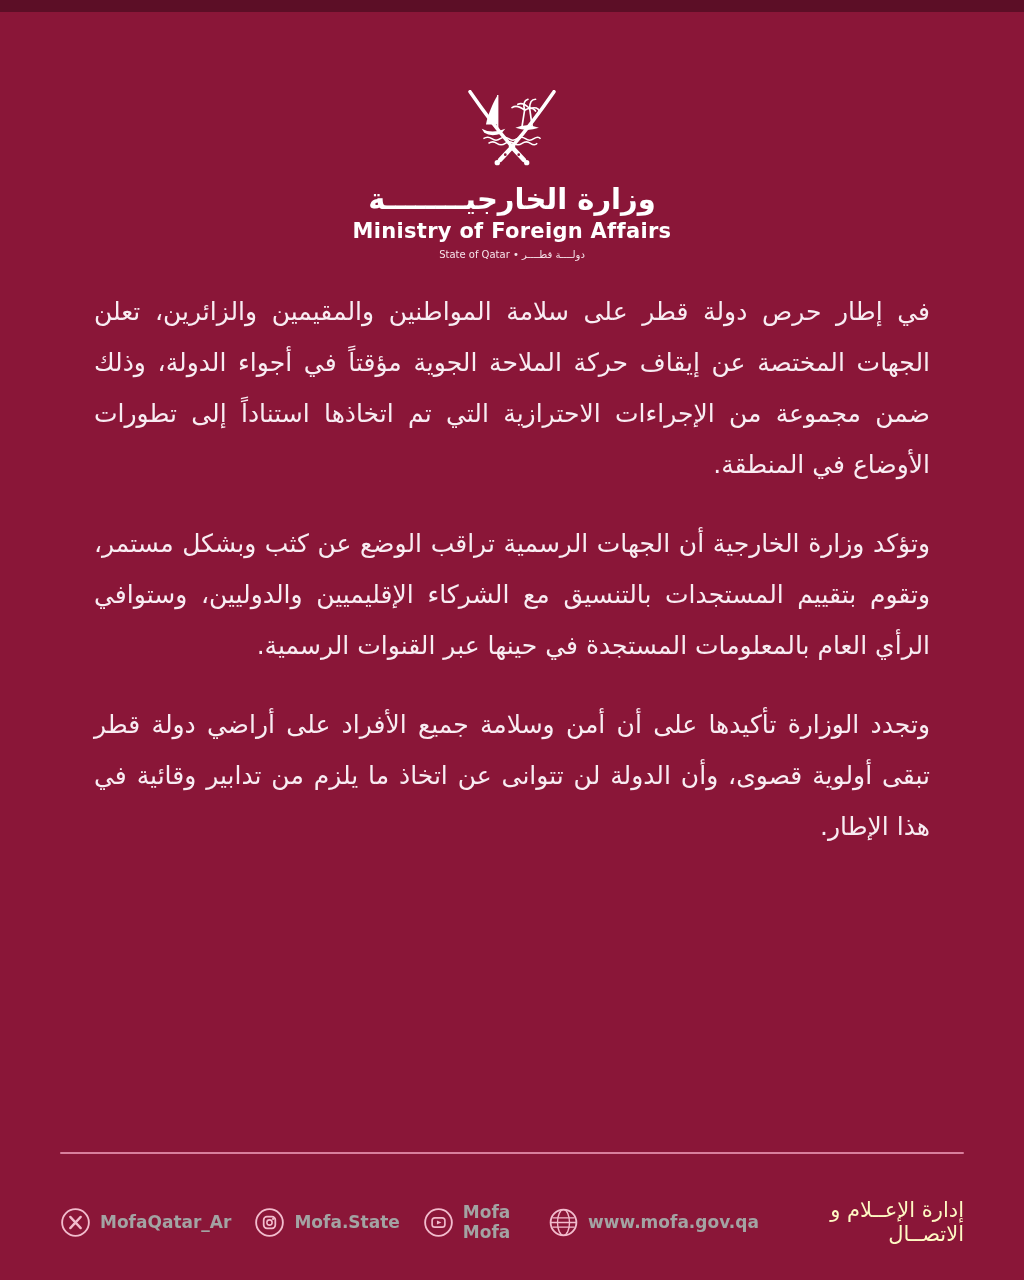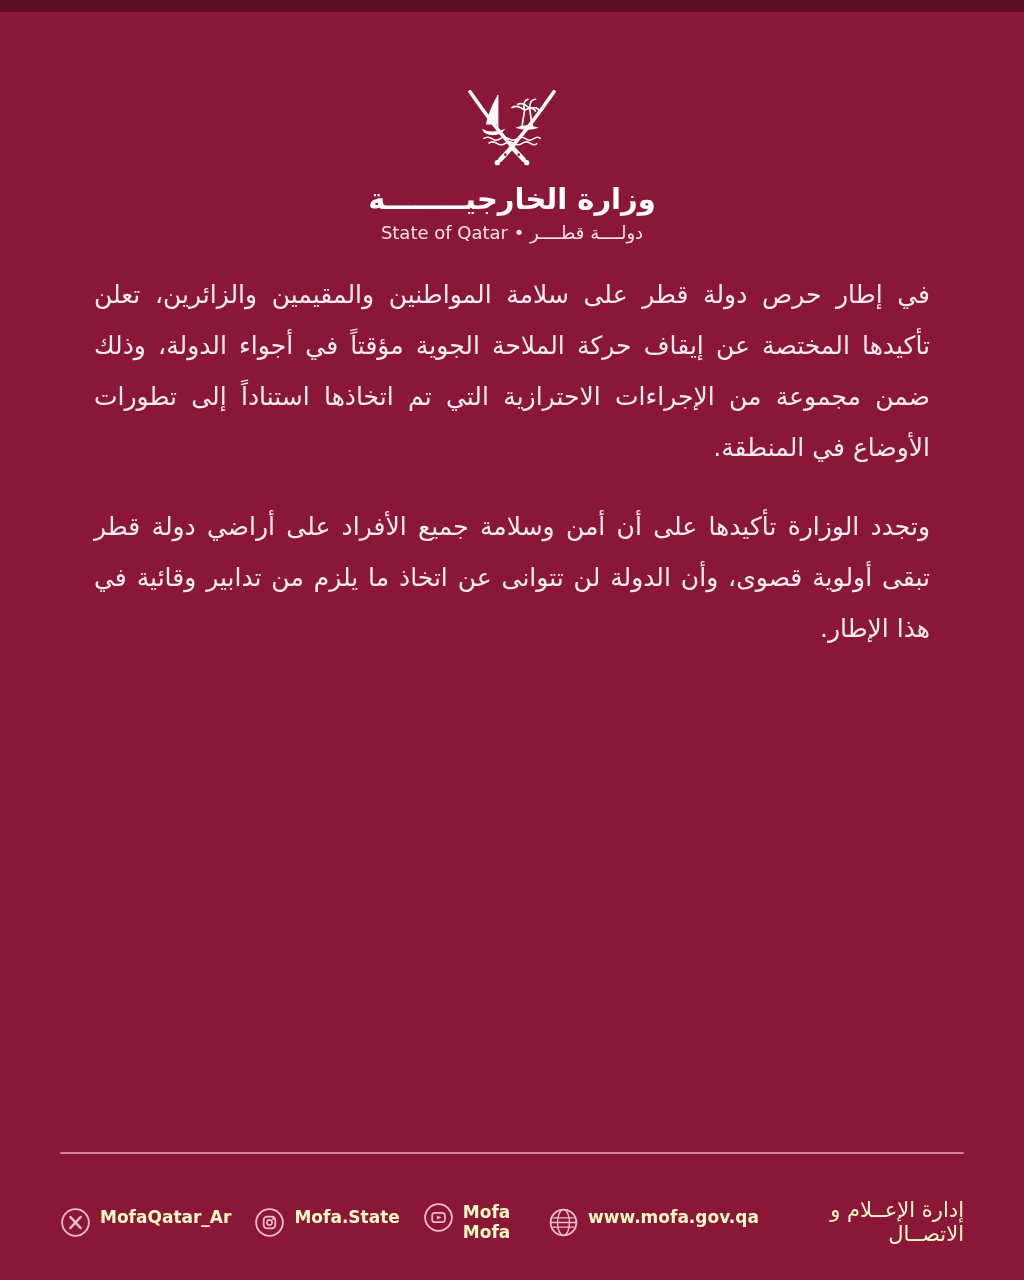--- a/index.html
+++ b/index.html
@@ -6,42 +6,42 @@
   .page {
     position:relative; width:1024px; height:1280px; margin:12px auto;
     background:#8A1638; overflow:hidden;
     font-family:"DejaVu Sans", sans-serif; color:#FFFFFF;
   }
   
   .header { text-align:center; padding-top:78px; }
   .emblem { width:122px; height:84px; display:block; margin:0 auto; }
   .ministry-ar { font-size:29px; font-weight:bold; margin-top:8px; direction:rtl; }
   .ministry-en { font-size:21px; font-weight:bold; margin-top:3px; letter-spacing:.3px; }
-  .state-line  { font-size:18px; margin-top:6px; direction:rtl; color:#F6E3EA; }
+  .state-line  { font-size:10px; margin-top:6px; direction:rtl; color:#F6E3EA; }
   
   .headline { margin:38px 94px 0; direction:rtl; font-size:34px; font-weight:bold; }
   .headline .hl {
     display:block; line-height:70px;
     text-align:justify; text-align-last:justify; white-space:nowrap;
   }
   
   .date { margin:26px 94px 0; direction:rtl; text-align:right;
           font-size:26px; font-weight:bold; }
   
   .body { margin:26px 94px 0; direction:rtl; }
   .body p { font-size:25px; line-height:51px; text-align:justify;
             margin:0 0 28px; color:#F8ECF2; }
   
   .footer { position:absolute; left:60px; right:60px; bottom:46px; }
   .divider { height:2px; background:#D97F9D; border-radius:1px; }
   .footer-row { display:flex; justify-content:space-between; align-items:center;
                 margin-top:44px; }
   .social { display:flex; align-items:center; gap:23px; }
-  .social-item { display:flex; align-items:flex-start; gap:9px;
-                 color:#fef9c3; font-size:17px; font-weight:bold; cursor:pointer; }
+  .social-item { display:flex; align-items:center; gap:9px;
+                 color:#a3a3a3; font-size:17px; font-weight:bold; cursor:pointer; }
   .social-item svg { width:31px; height:31px; color:#F2BCCD; flex:0 0 auto; }
   .department { color:#fef9c3; font-size:21px; direction:rtl; }
 </style>
 </head>
 <body>
 
 <div class="page">
 
   <header class="header">
     <svg class="emblem" viewBox="0 0 120 100" aria-hidden="true">
@@ -66,27 +66,29 @@
       <path d="M72,43 L75,24" stroke="#fff" stroke-width="2" fill="none"></path>
       <path d="M84,43 L81,22" stroke="#fff" stroke-width="2" fill="none"></path>
 
       <path d="M75,24 q-9,-7 -15,-3 M75,24 q-3,-11 4,-13 M75,24 q9,-5 13,1" stroke="#fff" stroke-width="2" fill="none" stroke-linecap="round"></path>
       <path d="M81,22 q-8,-8 -14,-5 M81,22 q0,-11 7,-11 M81,22 q10,-3 12,4" stroke="#fff" stroke-width="2" fill="none" stroke-linecap="round"></path>
 
       <path d="M26,58 q5,-3.5 10,0 t10,0 t10,0 t10,0 t10,0 t10,0 t8,0" stroke="#fff" stroke-width="1.8" fill="none"></path>
       <path d="M32,63.5 q5,-3.5 10,0 t10,0 t10,0 t10,0 t10,0 t8,0" stroke="#fff" stroke-width="1.8" fill="none"></path>
     </svg>
     <div class="ministry-ar">وزارة الخارجيــــــــة</div>
+    <div class="ministry-en">Ministry of Foreign Affairs</div>
     <div class="state-line">دولــــة قطــــر • State of Qatar</div>
   </header>
 
 
 
   <main class="body">
-    <p>في إطار حرص دولة قطر على سلامة المواطنين والمقيمين والزائرين، تعلن تأكيدها المختصة عن إيقاف حركة الملاحة الجوية مؤقتاً في أجواء الدولة، وذلك ضمن مجموعة من الإجراءات الاحترازية التي تم اتخاذها استناداً إلى تطورات الأوضاع في المنطقة.</p>
+    <p>في إطار حرص دولة قطر على سلامة المواطنين والمقيمين والزائرين، تعلن الجهات المختصة عن إيقاف حركة الملاحة الجوية مؤقتاً في أجواء الدولة، وذلك ضمن مجموعة من الإجراءات الاحترازية التي تم اتخاذها استناداً إلى تطورات الأوضاع في المنطقة.</p>
+    <p>وتؤكد وزارة الخارجية أن الجهات الرسمية تراقب الوضع عن كثب وبشكل مستمر، وتقوم بتقييم المستجدات بالتنسيق مع الشركاء الإقليميين والدوليين، وستوافي الرأي العام بالمعلومات المستجدة في حينها عبر القنوات الرسمية.</p>
     <p>وتجدد الوزارة تأكيدها على أن أمن وسلامة جميع الأفراد على أراضي دولة قطر تبقى أولوية قصوى، وأن الدولة لن تتوانى عن اتخاذ ما يلزم من تدابير وقائية في هذا الإطار.</p>
   </main>
 
   <footer class="footer">
     <div class="divider"></div>
     <div class="footer-row">
       <div class="social">
 
         <div class="social-item">
           <svg viewBox="0 0 32 32" aria-hidden="true">

